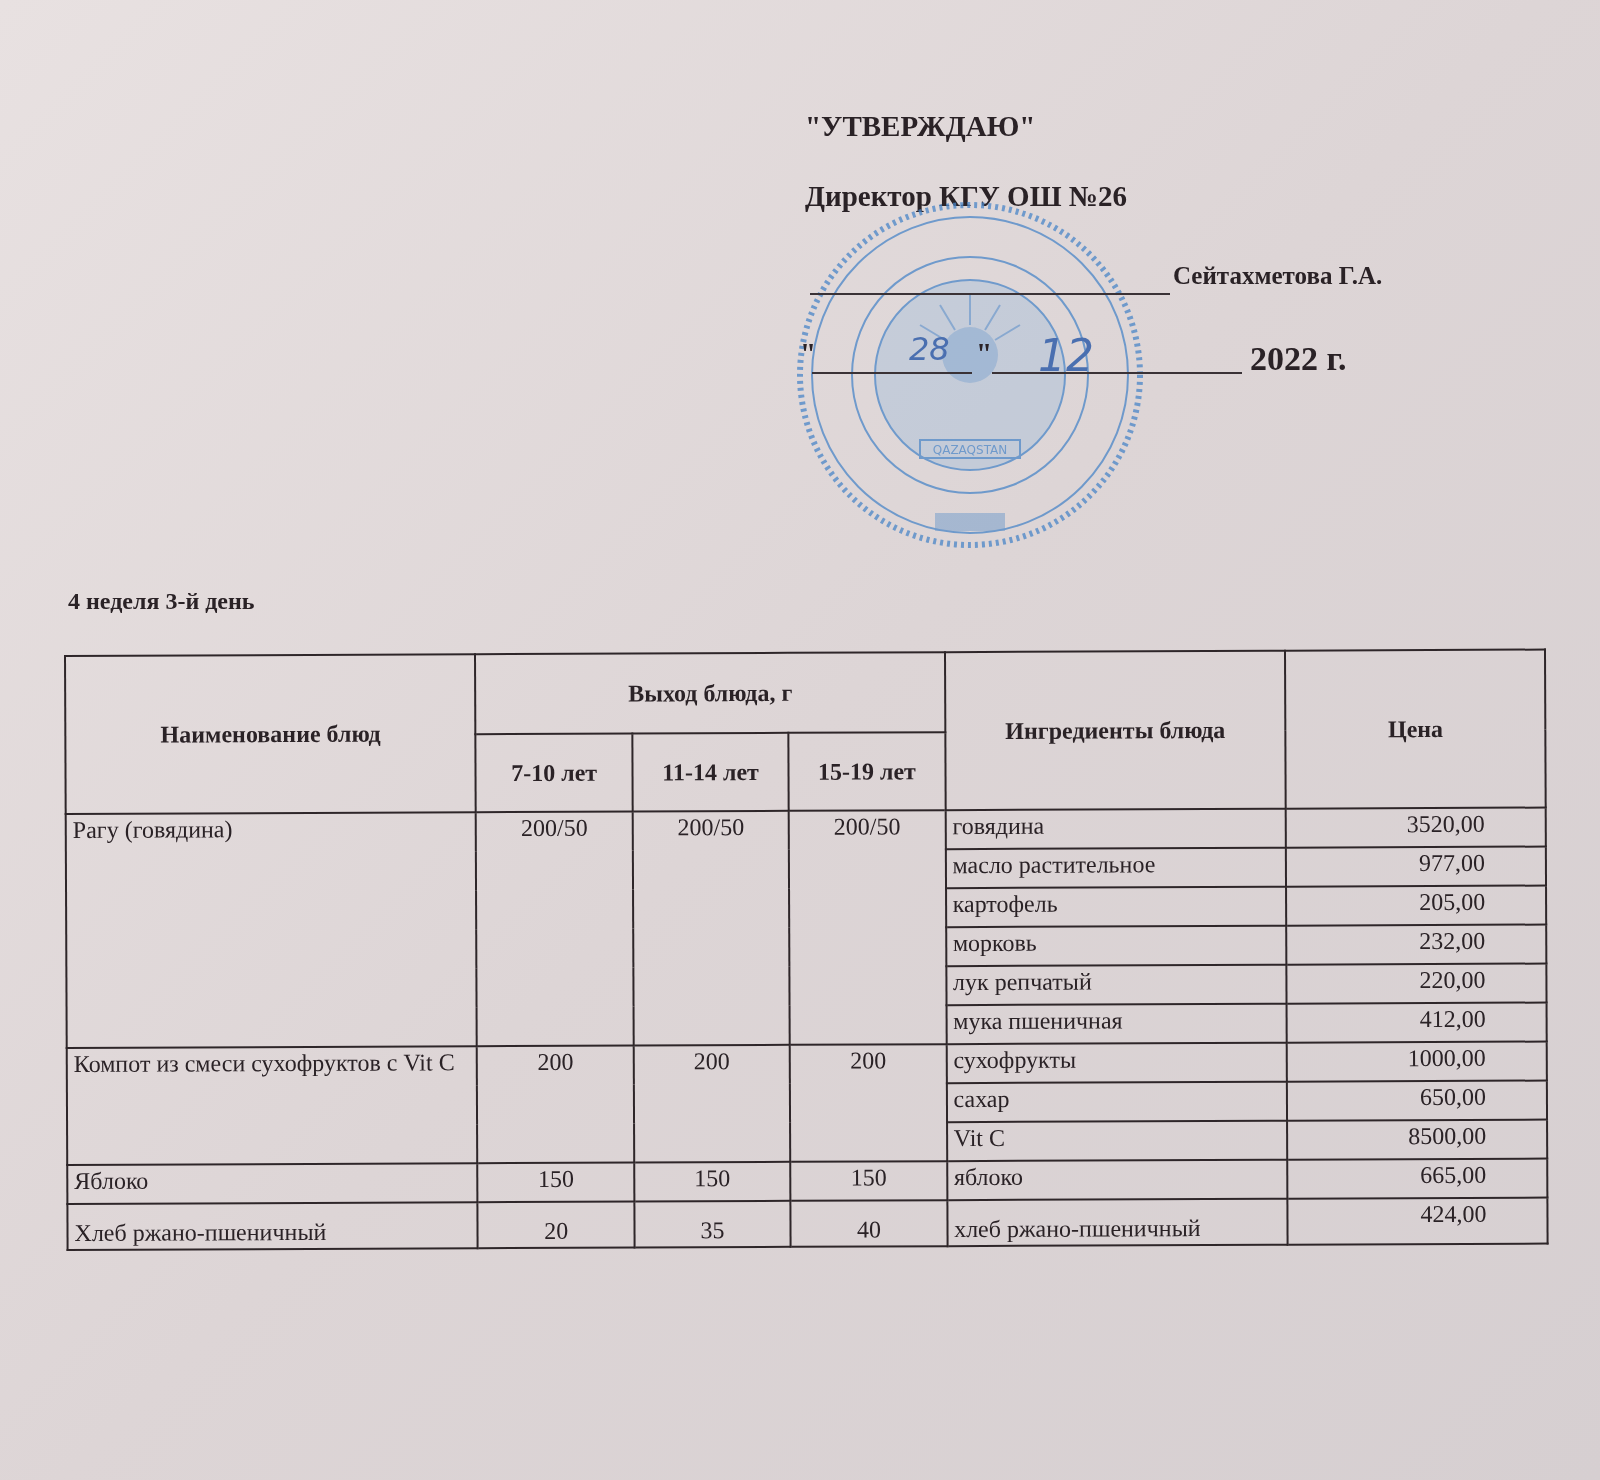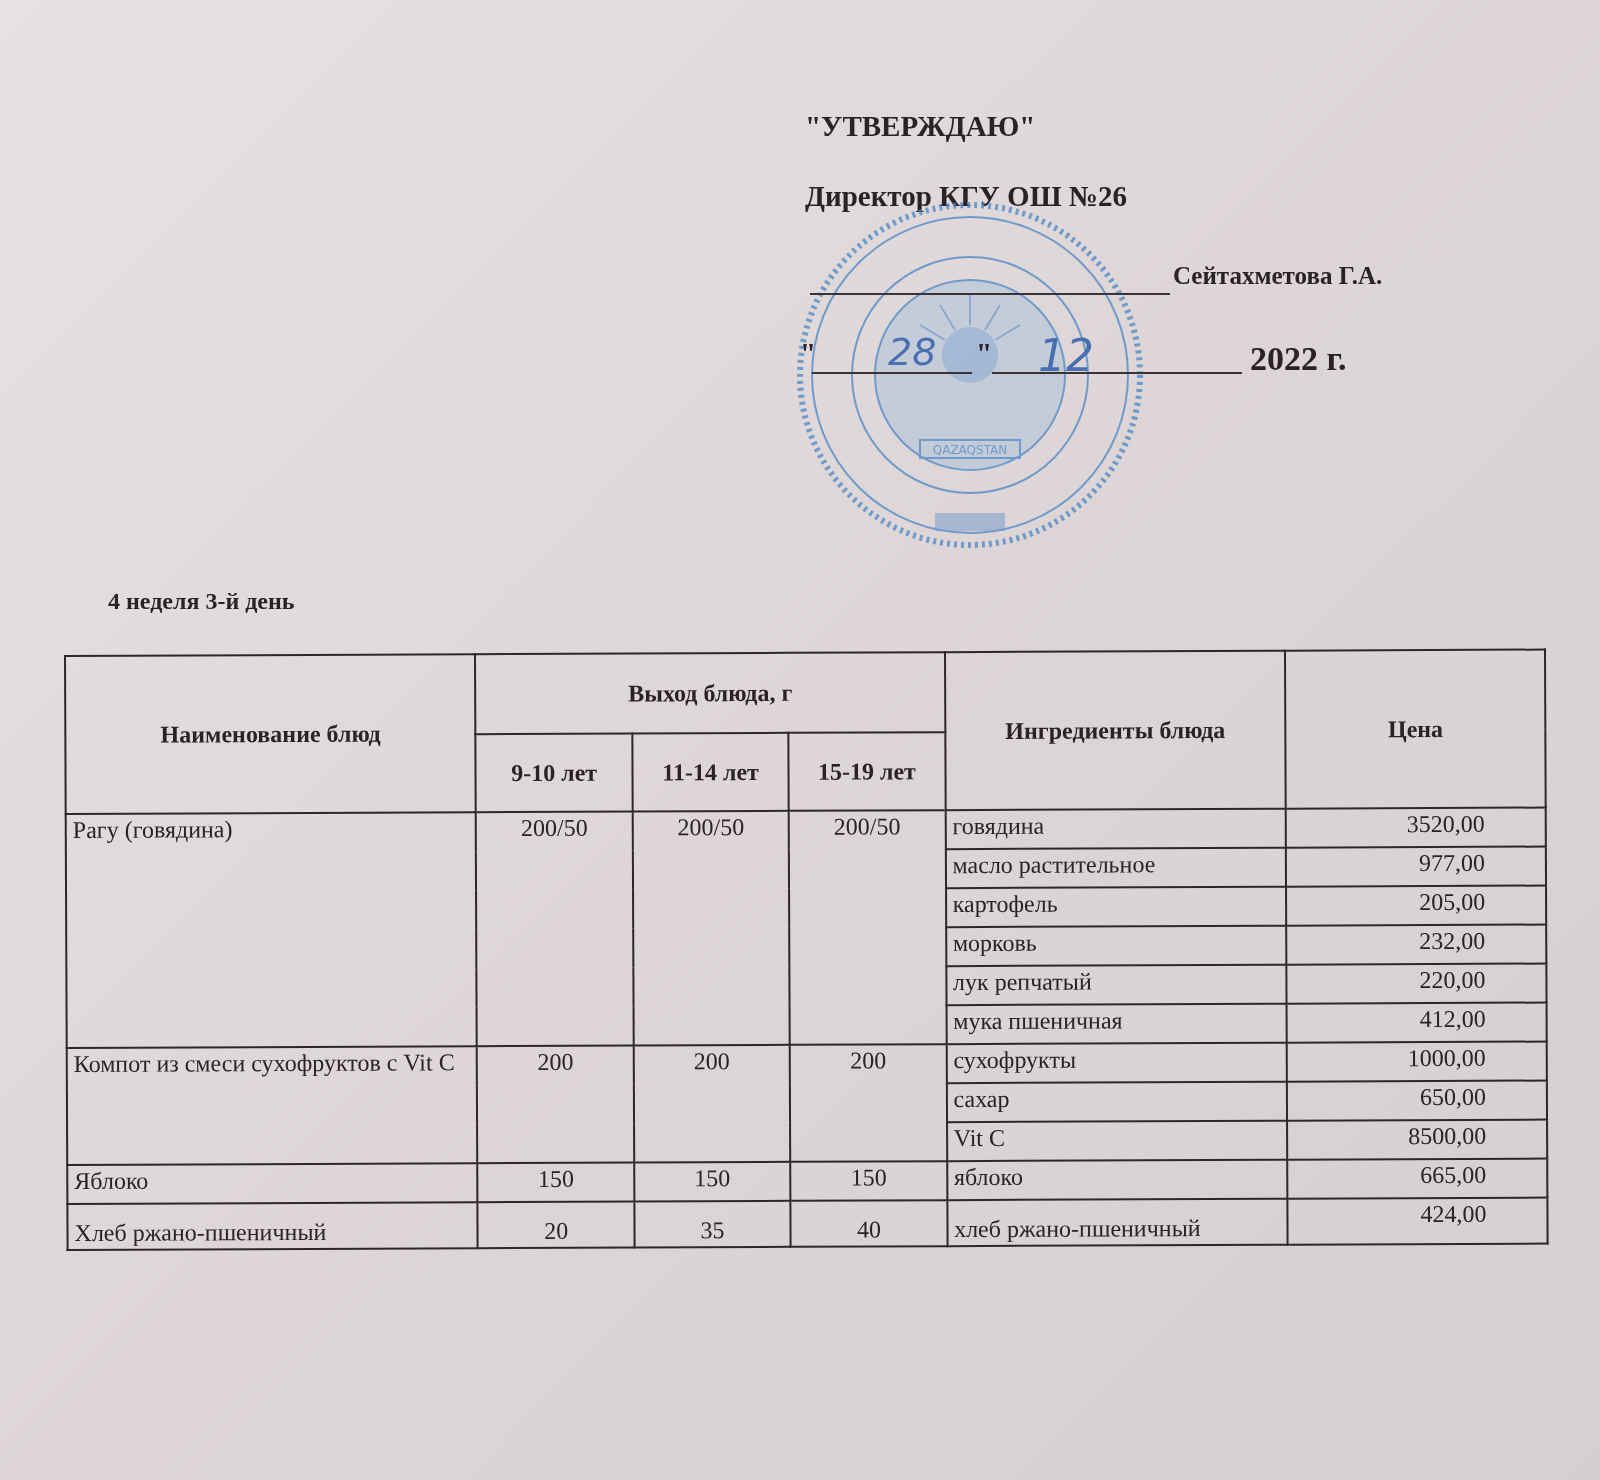--- a/index.html
+++ b/index.html
@@ -9,28 +9,28 @@
     font-family: "Liberation Serif", "DejaVu Serif", serif;
     color:#2a2226;
     position:relative;
   }
   .approve { position:absolute; left:805px; top:110px; font-weight:bold; font-size:29px; }
   .approve .line1 { position:absolute; left:0; top:0; white-space:nowrap; }
   .approve .line2 { position:absolute; left:0; top:70px; white-space:nowrap; }
   .sigline { position:absolute; left:810px; top:293px; width:360px; border-bottom:2px solid #3a3236; }
   .signame { position:absolute; left:1173px; top:262px; font-size:25px; font-weight:bold; white-space:nowrap; }
   .date-q1 { position:absolute; left:800px; top:337px; font-size:29px; font-weight:bold; }
-  .date-day { position:absolute; left:888px; top:330px; font-size:38px; font-style:italic; color:#4a6fb0; font-family:"DejaVu Sans", sans-serif; }
+  .date-day { position:absolute; left:909px; top:330px; font-size:32px; font-style:italic; color:#4a6fb0; font-family:"DejaVu Sans", sans-serif; }
   .dateline1 { position:absolute; left:812px; top:372px; width:160px; border-bottom:2px solid #3a3236; }
   .date-q2 { position:absolute; left:976px; top:337px; font-size:29px; font-weight:bold; }
   .date-month { position:absolute; left:1038px; top:330px; font-size:44px; font-style:italic; color:#4a6fb0; font-family:"DejaVu Sans", sans-serif; }
   .dateline2 { position:absolute; left:992px; top:372px; width:250px; border-bottom:2px solid #3a3236; }
   .date-year { position:absolute; left:1250px; top:340px; font-size:34px; font-weight:bold; white-space:nowrap; }
   .stamp { position:absolute; left:790px; top:195px; width:360px; height:360px; opacity:0.75; pointer-events:none; }
-  .subtitle { position:absolute; left:68px; top:588px; font-size:24px; font-weight:bold; white-space:nowrap;margin-left:40px; }
+  .subtitle { position:absolute; left:68px; top:588px; font-size:24px; font-weight:bold; white-space:nowrap; }
 
   table.menu {
     position:absolute; left:64px; top:655px; width:1482px;
     border-collapse:collapse; font-size:24px; transform: rotate(-0.25deg); transform-origin:left top;
   }
   table.menu th, table.menu td { border:2px solid #2e2629; padding:2px 6px; }
   table.menu th { font-weight:bold; height:74px; text-align:center; vertical-align:middle; }
   table.menu th.sub { height:72px; }
   table.menu td { height:33px; vertical-align:top; }
   .c-name { width:414px; text-align:left; }
@@ -79,21 +79,21 @@
 
 <table class="menu">
   <thead>
     <tr>
       <th class="c-name" rowspan="2" style="text-align:center">Наименование блюд</th>
       <th colspan="3">Выход блюда, г</th>
       <th class="c-ing" rowspan="2" style="text-align:center">Ингредиенты блюда</th>
       <th class="c-price" rowspan="2" style="text-align:center;padding-right:6px !important">Цена</th>
     </tr>
     <tr>
-      <th class="sub c-age">9-10 лет</th>
+      <th class="sub c-age">7-10 лет</th>
       <th class="sub c-age">11-14 лет</th>
       <th class="sub c-age">15-19 лет</th>
     </tr>
   </thead>
   <tbody>
 
     <tr>
       <td class="c-name" rowspan="6">Рагу (говядина)</td>
       <td class="c-age" rowspan="6">200/50</td>
       <td class="c-age" rowspan="6">200/50</td>

